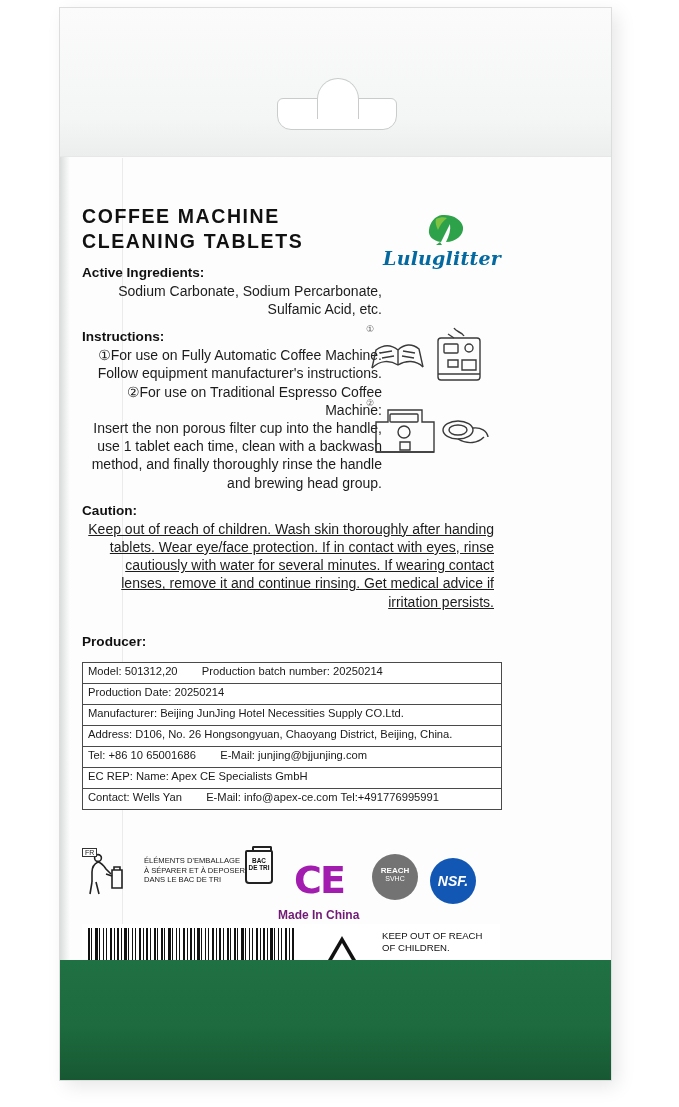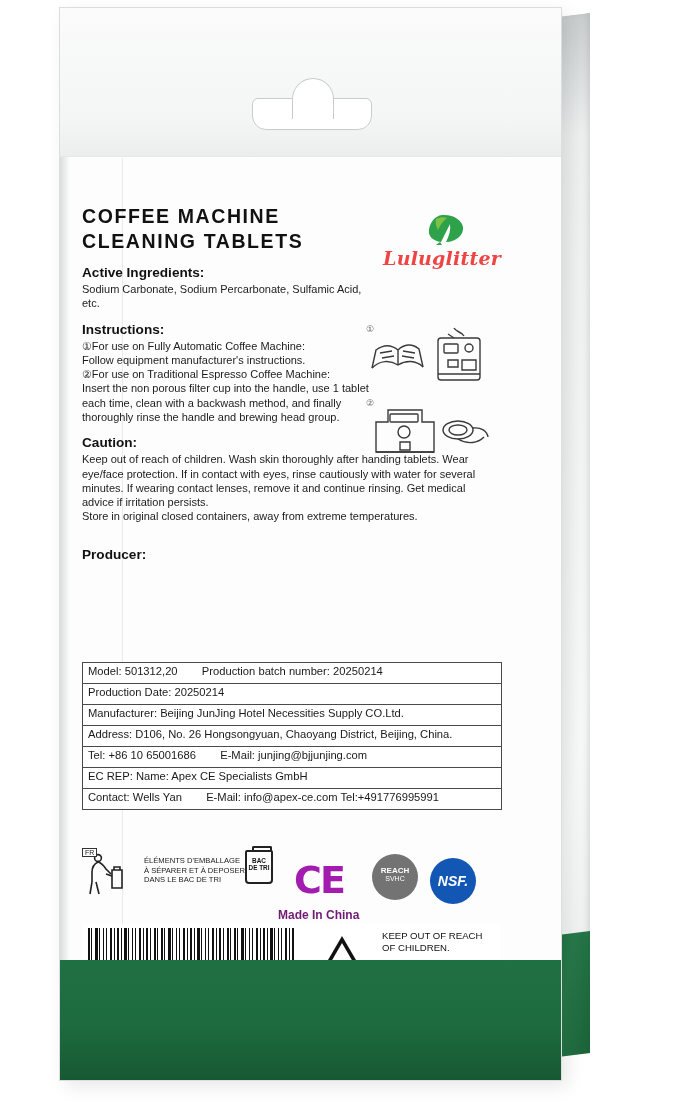--- a/index.html
+++ b/index.html
@@ -49,21 +49,21 @@
     left: 0; right: 0; top: 0;
     height: 120px;
     background: linear-gradient(180deg, rgba(120,130,130,.30), rgba(255,255,255,0));
   }
 
   
   .front {
     position: absolute;
     left: 60px;
     top: 8px;
-    width: 501px;
+    width: 551px;
     height: 1072px;
     background: #fdfdfd;
     box-shadow: 0 0 0 1px #dcdedd, 6px 6px 18px rgba(0,0,0,.10);
   }
   .front .top-flap {
     position: absolute;
     left: 0; right: 0; top: 0;
     height: 148px;
     background: linear-gradient(180deg, #fbfbfb 0%, #f4f5f5 75%, #eceeed 100%);
     border-bottom: 1px solid #e6e8e7;
@@ -147,39 +147,40 @@
     top: 8px;
     width: 128px;
     text-align: center;
   }
   .brand svg { display: block; margin: 0 auto; }
   .brand-name {
     font-family: "DejaVu Serif", serif;
     font-style: italic;
     font-weight: bold;
     font-size: 19px;
-    color: #ef4444;
+    color: #0369a1;
     letter-spacing: .2px;
     margin-top: 1px;
   }
 
   h2.sec {
     font-size: 13.6px;
     font-weight: bold;
     margin: 11px 0 2px 0;
     color: #111;
   }
   p.body {
-    font-size: 11px;
+    font-size: 14px;
     line-height: 1.30;
     margin: 0;
     color: #1c1c1c;
+    text-align: right;
   }
   .narrow { width: 300px; }
-  .wide  { width: 412px; }
+  .wide  { width: 412px; text-decoration: underline; }
 
   
   .illus {
     position: absolute;
     right: -2px;
     top: 120px;
     width: 138px;
   }
   .illus .row { position: relative; height: 62px; }
   .illus .num {
@@ -422,21 +423,20 @@
 
       <h2 class="sec">Instructions:</h2>
       <p class="body narrow" style="white-space:pre-line">①For use on Fully Automatic Coffee Machine:
 Follow equipment manufacturer's instructions.
 ②For use on Traditional Espresso Coffee Machine:
 Insert the non porous filter cup into the handle, use 1 tablet each time, clean with a backwash method, and finally thoroughly rinse the handle and brewing head group.</p>
 
       <h2 class="sec">Caution:</h2>
       <p class="body wide">Keep out of reach of children. Wash skin thoroughly after handing tablets. Wear eye/face protection. If in contact with eyes, rinse cautiously with water for several minutes. If wearing contact lenses, remove it and continue rinsing. Get medical advice if irritation persists.</p>
 
-      <p class="body wide">Store in original closed containers, away from extreme temperatures.</p>
 
       <h2 class="sec" style="margin-top:23px">Producer:</h2>
 
       <div class="illus">
         <div class="row">
           <span class="num">①</span>
           <svg width="132" height="60" viewBox="0 0 132 60">
 
             <g fill="none" stroke="#3a3a3a" stroke-width="1.4">
               <path d="M6 44 C14 36 24 36 32 41 C40 36 50 36 57 43"></path>

